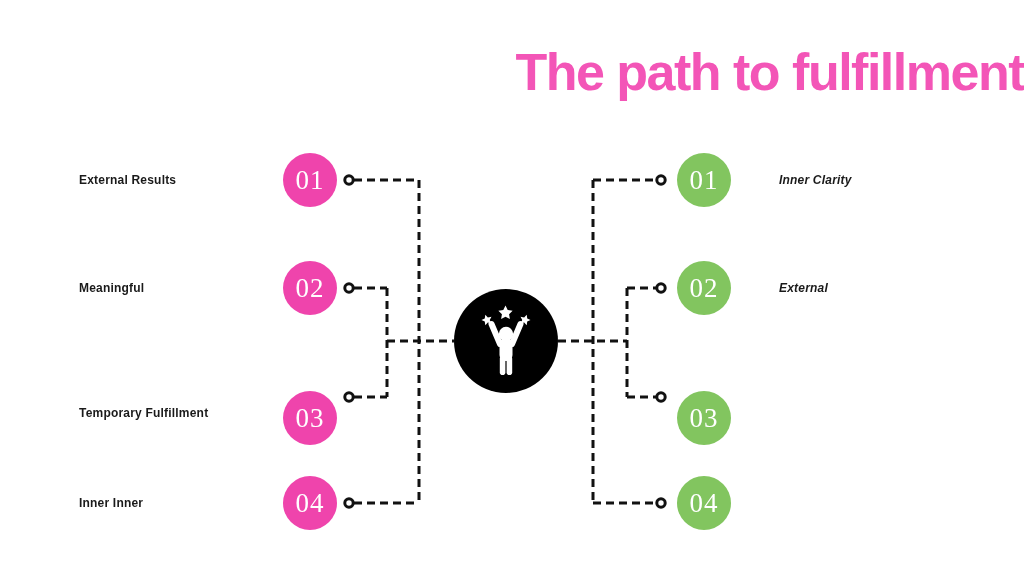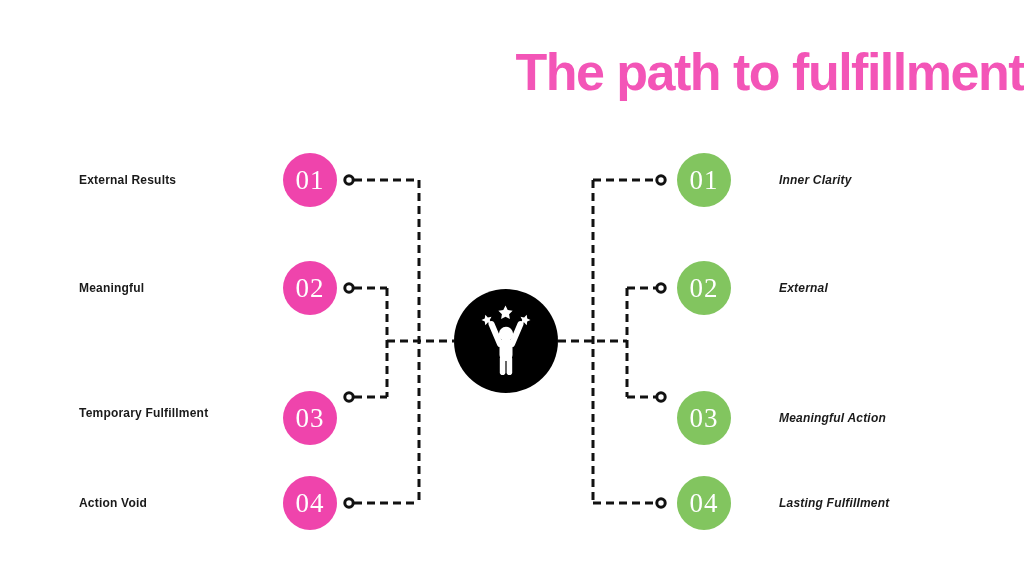--- a/index.html
+++ b/index.html
@@ -132,20 +132,18 @@
   <div class="num-circle pink col-left-circle r4">04</div>
 
   <div class="num-circle green col-right-circle r1">01</div>
   <div class="num-circle green col-right-circle r2">02</div>
   <div class="num-circle green col-right-circle r3">03</div>
   <div class="num-circle green col-right-circle r4">04</div>
 
   <div class="step-label left-label r1">External Results</div>
   <div class="step-label left-label r2">Meaningful</div>
   <div class="step-label left-label r3" style="top:392px">Temporary Fulfillment</div>
-  <div class="step-label left-label r4">Action Void</div>
+  <div class="step-label left-label r4">Inner Inner</div>
 
   <div class="step-label right-label r1">Inner Clarity</div>
   <div class="step-label right-label r2">External</div>
-  <div class="step-label right-label r3">Meaningful Action</div>
-  <div class="step-label right-label r4">Lasting Fulfillment</div>
 
 </div>
 
 </body></html>

